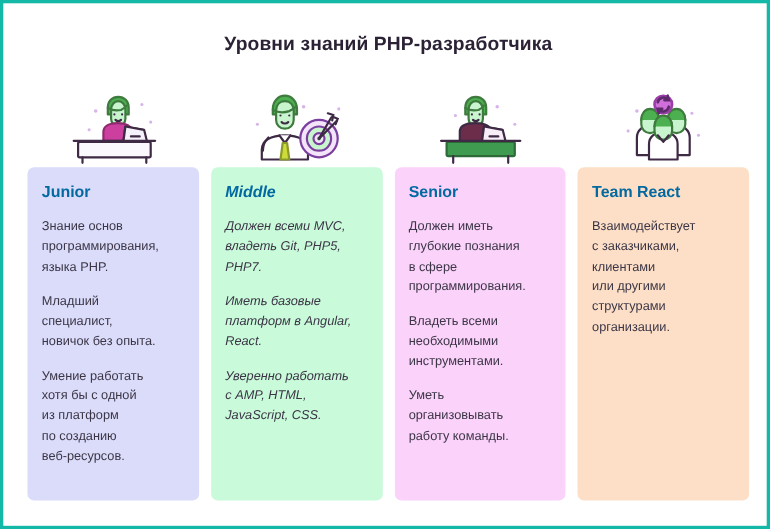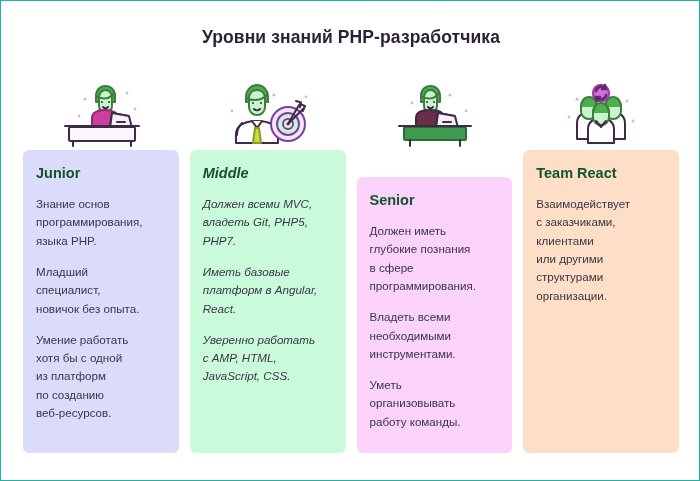--- a/index.html
+++ b/index.html
@@ -12,21 +12,21 @@
     background: #ffffff;
     font-family: "Liberation Sans", "DejaVu Sans", sans-serif;
     overflow: hidden;
   }
   .page {
     position: relative;
     width: 700px;
     height: 481px;
     background: #ffffff;
     box-sizing: border-box;
-    border: 1px solid #14b8a6;
+    border: 3px solid #14b8a6;
   }
   .title {
     position: absolute;
     top: 26px;
     left: 0;
     width: 700px;
     text-align: center;
     font-size: 17.5px;
     font-weight: bold;
     color: #2b2235;
@@ -62,36 +62,36 @@
     width: 156px;
     margin-right: 11px;
     border-radius: 6px;
     box-sizing: border-box;
     padding: 16px 13px 10px 13px;
   }
   .card:last-child { margin-right: 0; }
   .card-title {
     font-size: 14.5px;
     font-weight: bold;
-    color: #14532d;
+    color: #0369a1;
     margin: 0 0 13px 0;
     line-height: 1.1;
   }
   .card-para {
     font-size: 11.6px;
     line-height: 1.58;
     color: #3b3546;
     margin: 0 0 13px 0;
     white-space: pre-line;
   }
   .card-para:last-child { margin-bottom: 0; }
 
   .c-junior   { background: #dadcfa; }
   .c-middle   { background: #c9fada; font-style: italic; }
-  .c-senior   { background: #fad2fa; margin-top: 27px; }
+  .c-senior   { background: #fad2fa; }
   .c-teamlead { background: #fcdfc6; }
 </style>
 </head>
 <body>
 
 <div class="page">
 
   <div class="title">Уровни знаний PHP-разработчика</div>
 
   <div class="icon-row">

